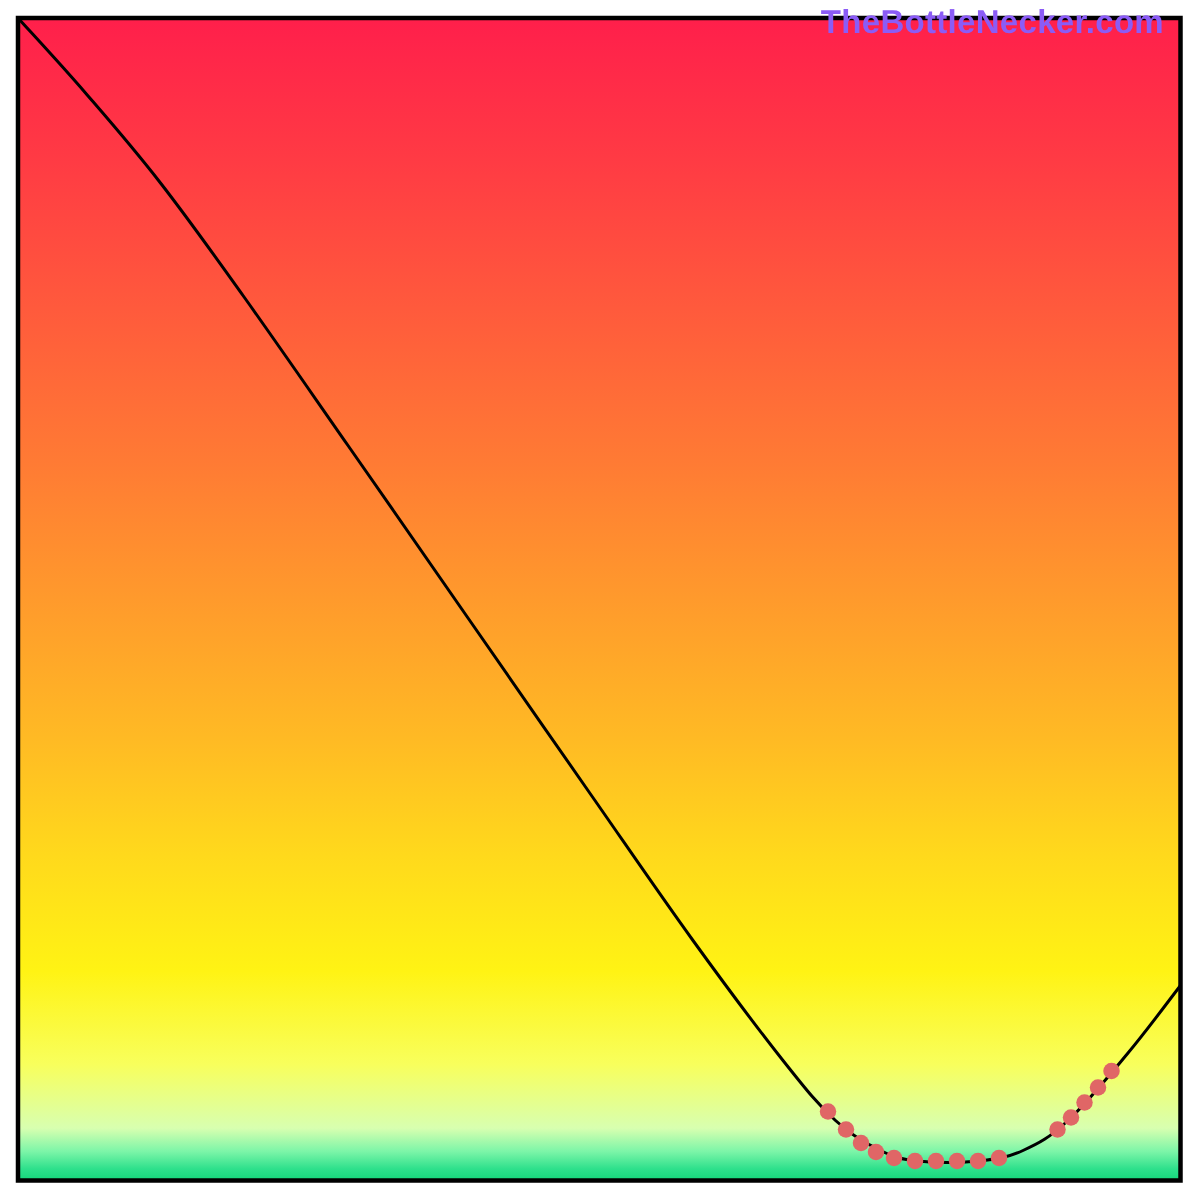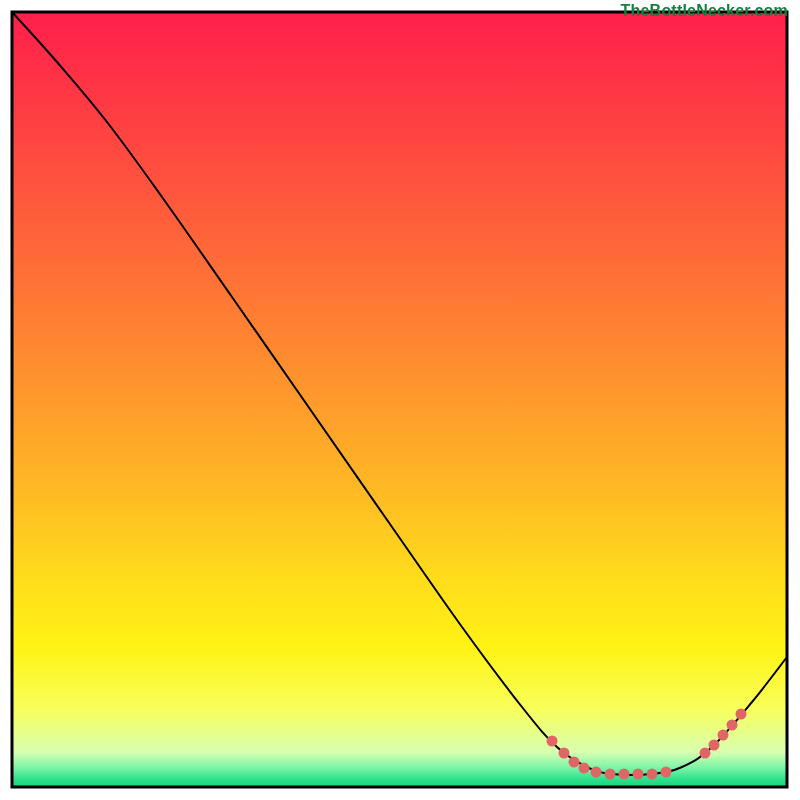--- a/index.html
+++ b/index.html
@@ -12,24 +12,24 @@
     overflow: hidden;
   }
   .stage {
     position: relative;
     width: 800px;
     height: 800px;
   }
   .watermark {
     position: absolute;
     top: 2px;
-    right: 12px;
-    font-size: 16px;
+    right: 24px;
+    font-size: 22px;
     font-weight: 600;
-    color: #15803d;
+    color: #8b5cf6;
     letter-spacing: 0.2px;
     z-index: 30;
   }
   svg {
     display: block;
   }
 </style>
 </head>
 <body>
 

